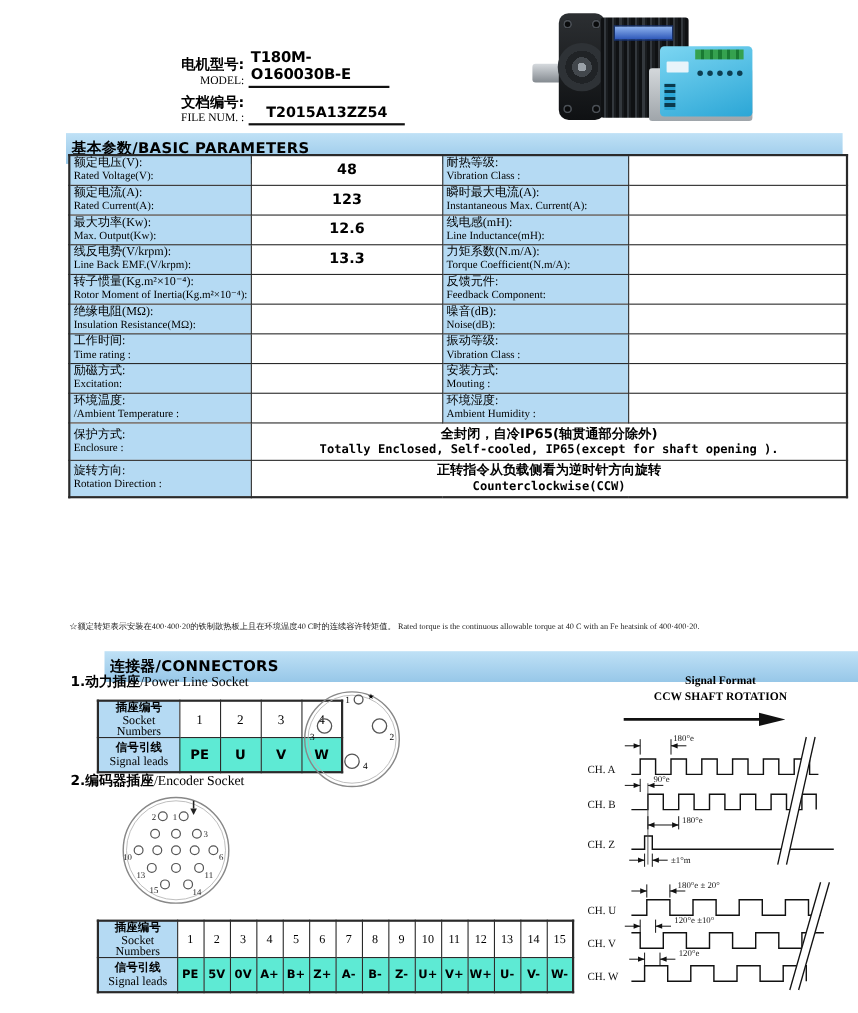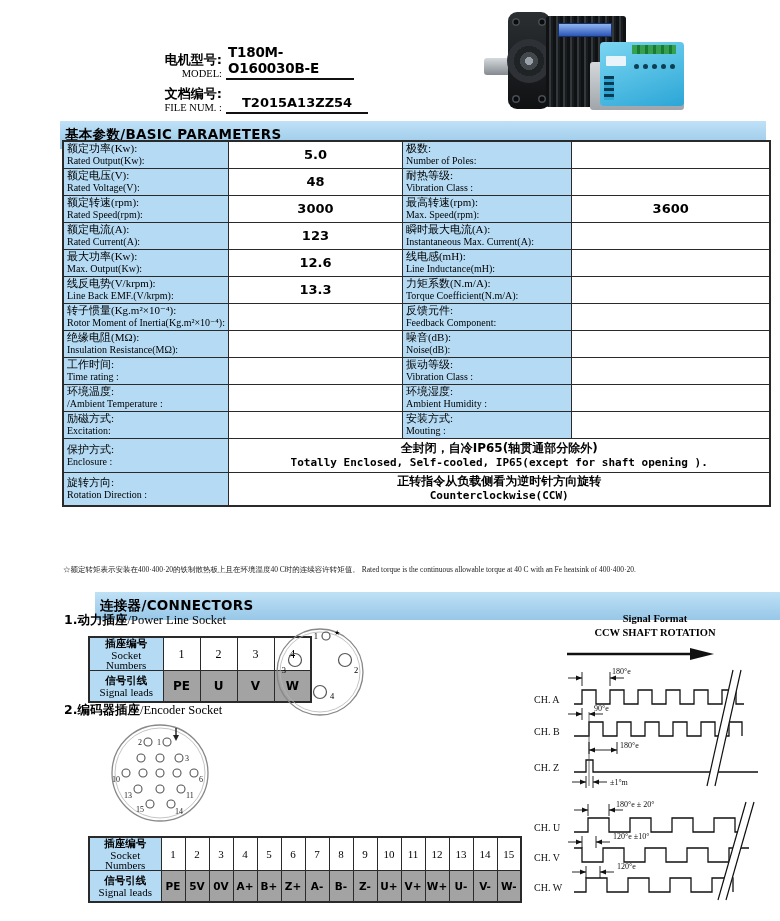--- a/index.html
+++ b/index.html
@@ -75,21 +75,21 @@
   .enc-head{top:702px;}
 
   
   .ctable{position:absolute;border:2px solid #2a2a2a;table-layout:fixed;}
   .ctable td{border:1px solid #2a2a2a;text-align:center;vertical-align:middle;box-sizing:border-box;padding:0;}
   .ctable tr{height:31px;}
   .ctable .clbl{background:#b5daf3;}
   .clbl .cn{font-size:10.5px;font-weight:bold;line-height:12px;}
   .clbl .en{font-size:11px;line-height:10px;}
   .num{font-size:12px;background:#fff;}
-  .lead{font-family:"DejaVu Sans","Liberation Sans",sans-serif;font-weight:bold;font-size:12px;background:#a3a3a3;}
+  .lead{font-family:"DejaVu Sans","Liberation Sans",sans-serif;font-weight:bold;font-size:12px;background:#5eead4;}
   .ptable{left:88px;top:636px;}
   .etable{left:88px;top:836px;}
   .etable .num{font-size:11px;}
   .etable .lead{font-size:10.5px;}
 
   
   .power-circle{position:absolute;left:274px;top:622px;}
   .encoder-circle{position:absolute;left:104px;top:720px;}
   .signal{position:absolute;left:512px;top:608px;}
   svg text{font-family:"Liberation Serif","DejaVu Serif",serif;}
@@ -148,56 +148,32 @@
   <table class="params">
     <colgroup>
         <col style="width:161px">
         <col style="width:174px">
         <col style="width:169px">
         <col style="width:199px">
       </colgroup>
     <tbody>
       <tr>
         <td class="lbl">
-            <div class="cn">额定功率(Kw):</div>
-            <div class="en">Rated Output(Kw):</div>
-          </td>
-        <td class="val">5.0</td>
-        <td class="lbl">
-            <div class="cn">极数:</div>
-            <div class="en">Number of Poles:</div>
-          </td>
-        <td class="val"></td>
-      </tr>
-      <tr>
-        <td class="lbl">
             <div class="cn">额定电压(V):</div>
             <div class="en">Rated Voltage(V):</div>
           </td>
         <td class="val">48</td>
         <td class="lbl">
             <div class="cn">耐热等级:</div>
             <div class="en">Vibration Class :</div>
           </td>
         <td class="val"></td>
       </tr>
       <tr>
         <td class="lbl">
-            <div class="cn">额定转速(rpm):</div>
-            <div class="en">Rated Speed(rpm):</div>
-          </td>
-        <td class="val">3000</td>
-        <td class="lbl">
-            <div class="cn">最高转速(rpm):</div>
-            <div class="en">Max. Speed(rpm):</div>
-          </td>
-        <td class="val">3600</td>
-      </tr>
-      <tr>
-        <td class="lbl">
             <div class="cn">额定电流(A):</div>
             <div class="en">Rated Current(A):</div>
           </td>
         <td class="val">123</td>
         <td class="lbl">
             <div class="cn">瞬时最大电流(A):</div>
             <div class="en">Instantaneous Max. Current(A):</div>
           </td>
         <td class="val"></td>
       </tr>
@@ -256,39 +232,39 @@
           </td>
         <td class="val"></td>
         <td class="lbl">
             <div class="cn">振动等级:</div>
             <div class="en">Vibration Class :</div>
           </td>
         <td class="val"></td>
       </tr>
       <tr>
         <td class="lbl">
+            <div class="cn">励磁方式:</div>
+            <div class="en">Excitation:</div>
+          </td>
+        <td class="val"></td>
+        <td class="lbl">
+            <div class="cn">安装方式:</div>
+            <div class="en">Mouting :</div>
+          </td>
+        <td class="val"></td>
+      </tr>
+      <tr>
+        <td class="lbl">
             <div class="cn">环境温度:</div>
             <div class="en">/Ambient Temperature :</div>
           </td>
         <td class="val"></td>
         <td class="lbl">
             <div class="cn">环境湿度:</div>
             <div class="en">Ambient Humidity :</div>
-          </td>
-        <td class="val"></td>
-      </tr>
-      <tr>
-        <td class="lbl">
-            <div class="cn">励磁方式:</div>
-            <div class="en">Excitation:</div>
-          </td>
-        <td class="val"></td>
-        <td class="lbl">
-            <div class="cn">安装方式:</div>
-            <div class="en">Mouting :</div>
           </td>
         <td class="val"></td>
       </tr>
       <tr class="wide">
         <td class="lbl">
             <div class="cn">保护方式:</div>
             <div class="en">Enclosure :</div>
           </td>
         <td class="vwide" colspan="3">
             <div class="cnv">全封闭，自冷IP65(轴贯通部分除外)</div>

